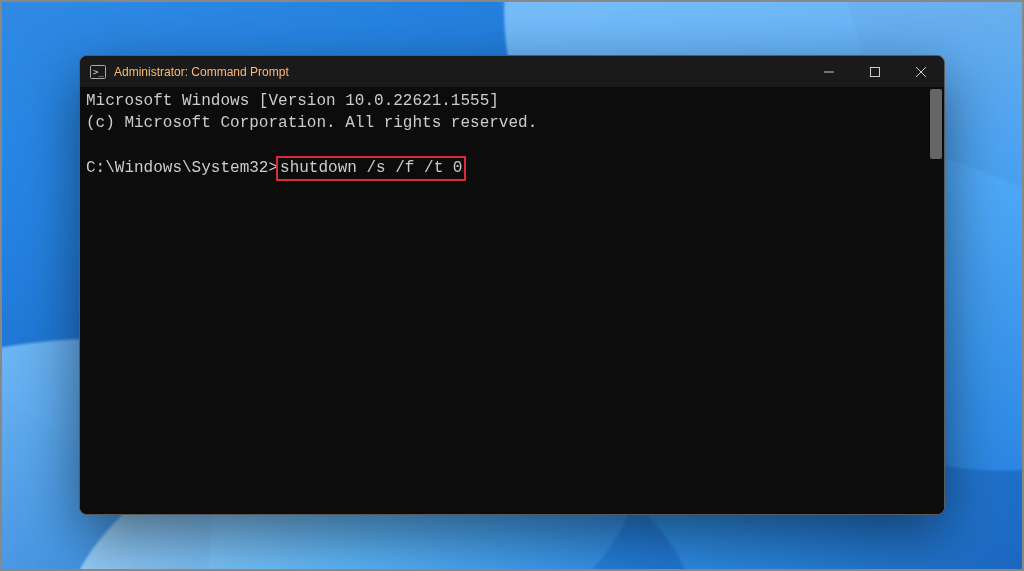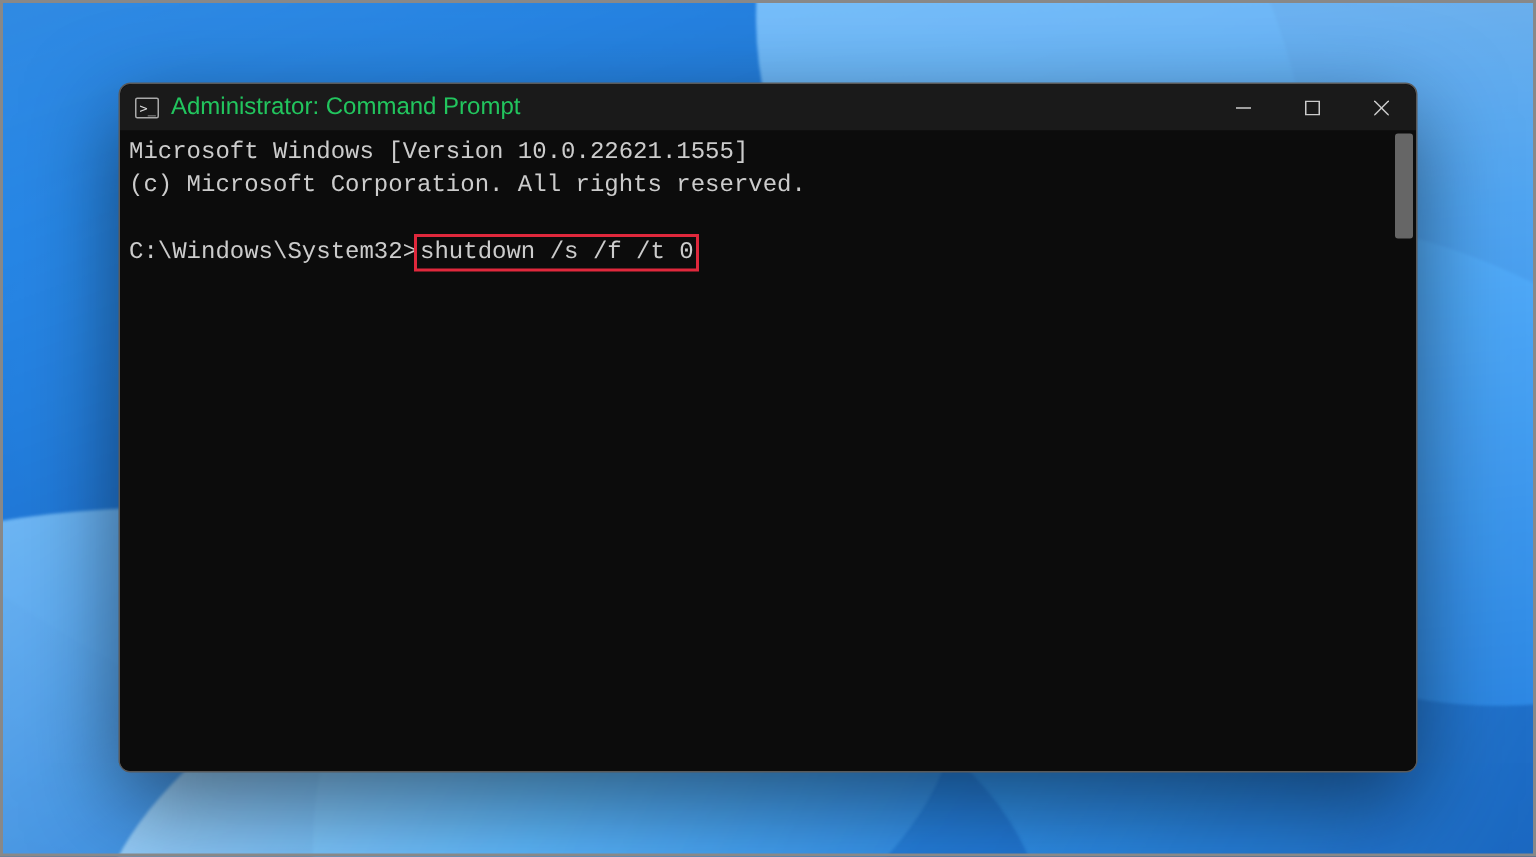--- a/index.html
+++ b/index.html
@@ -66,22 +66,22 @@
       align-items: center;
       gap: 8px;
       padding-left: 10px;
     }
     .cmd-icon {
       width: 16px; height: 16px;
       display: inline-block;
     }
     .cmd-icon svg { width: 16px; height: 16px; }
     .titlebar-title {
-      color: #22c55e;
-      font-size: 16px;
+      color: #fdba74;
+      font-size: 12px;
       line-height: 1;
     }
     .window-controls { display: flex; height: 100%; }
     .win-btn {
       width: 46px;
       height: 100%;
       display: flex;
       align-items: center;
       justify-content: center;
       color: #cccccc;

